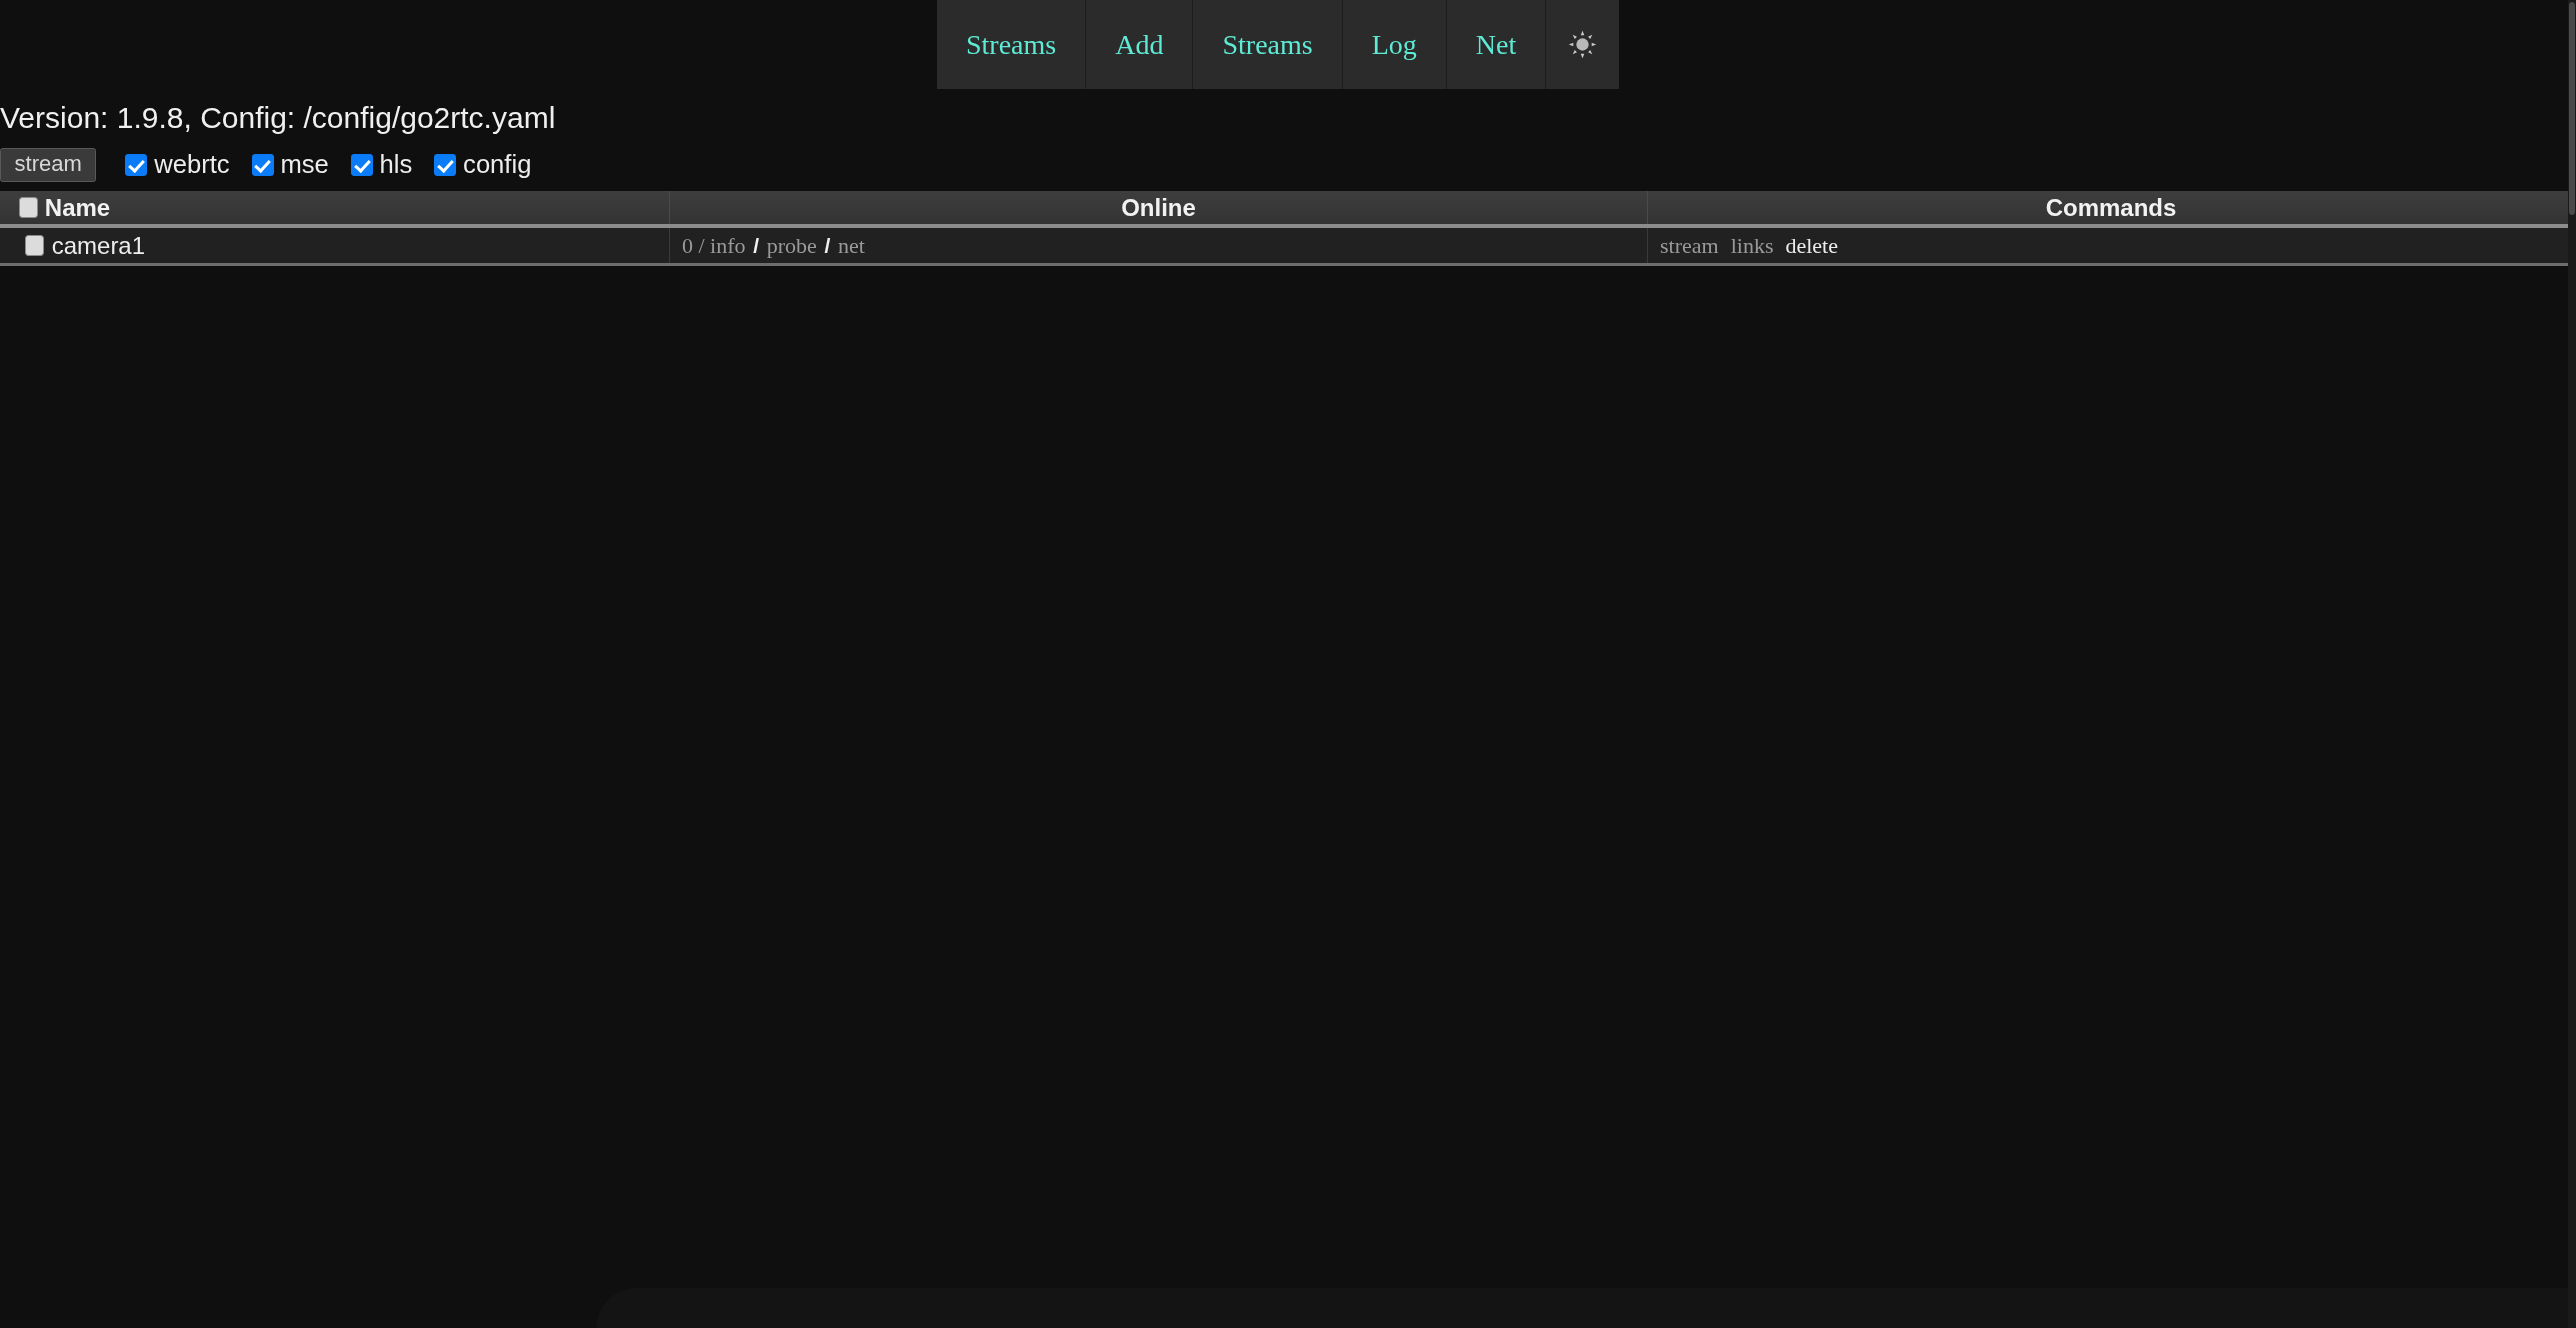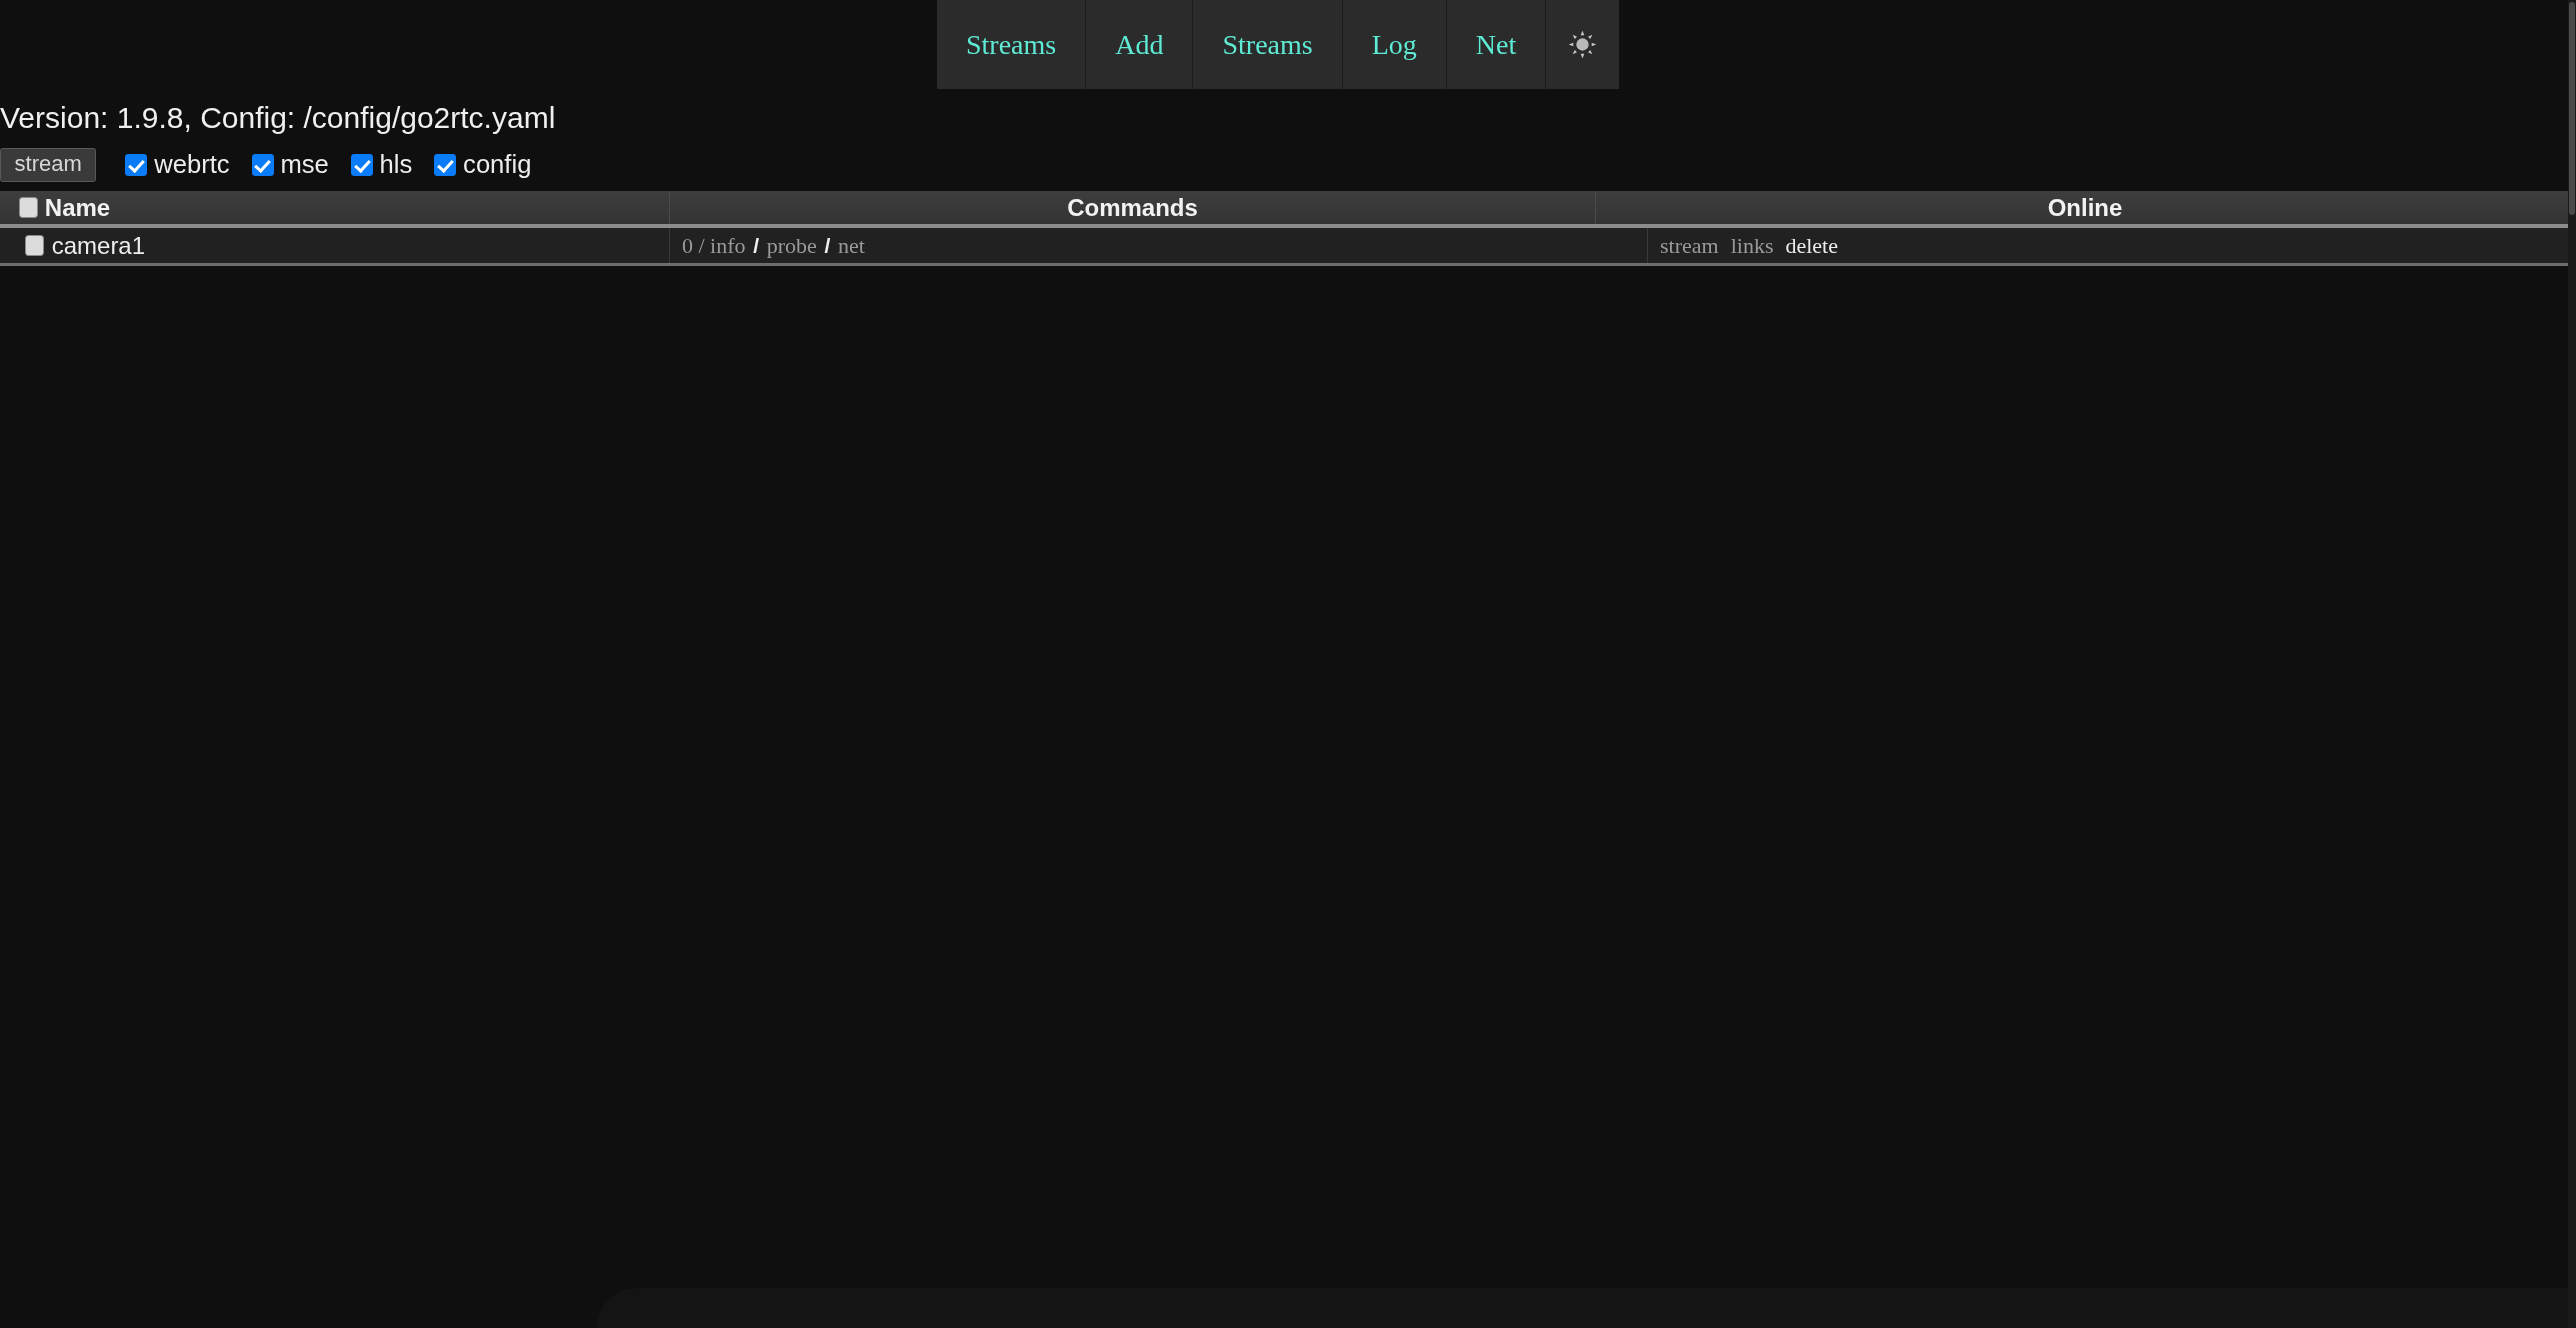--- a/index.html
+++ b/index.html
@@ -265,25 +265,25 @@
   </label>
 </div>
 
 <div class="table">
 
   <div class="thead">
     <div class="th th-name">
       <span class="box-chk"></span>
       <span>Name</span>
     </div>
+    <div class="th th-online">
+      <span>Online</span>
+    </div>
     <div class="th th-cmd">
       <span>Commands</span>
-    </div>
-    <div class="th th-online">
-      <span>Online</span>
     </div>
   </div>
 
   <div class="tr">
     <div class="td td-name">
       <span class="box-chk"></span>
       <span class="cell-text">camera1</span>
     </div>
 
     <div class="td td-online">

